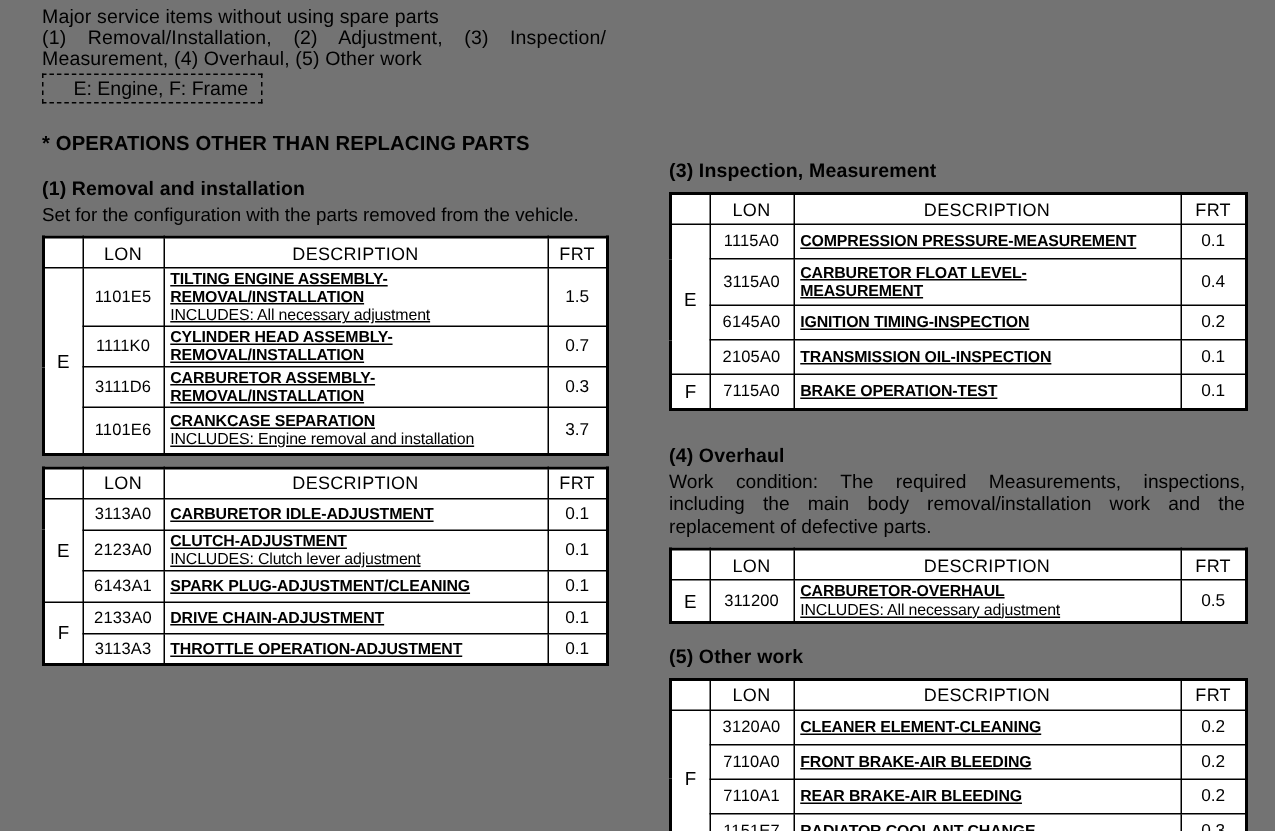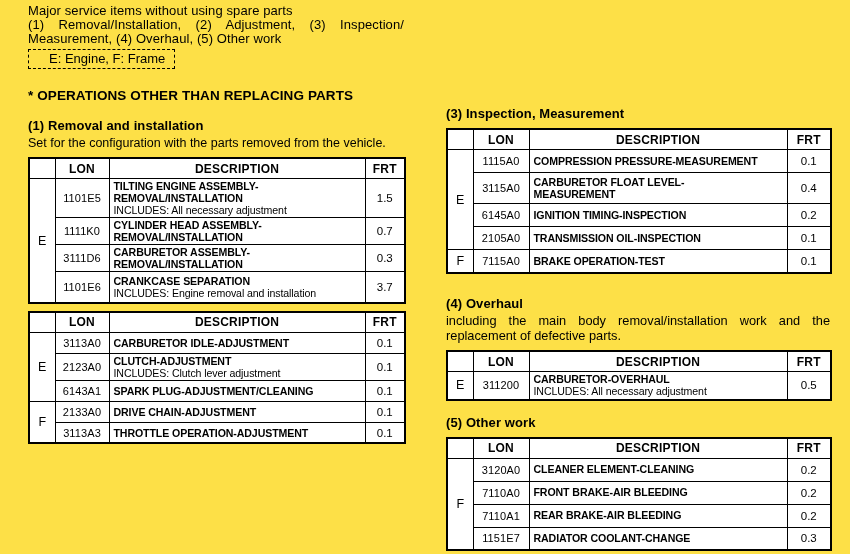--- a/index.html
+++ b/index.html
@@ -1,17 +1,17 @@
 <!DOCTYPE html>
 <html><head>
 <meta charset="utf-8">
 <style>
   html,body{margin:0;padding:0;background:#fff;}
   .page{
-    position:relative;width:850px;height:554px;background:#fde047;overflow:hidden;
+    position:relative;width:850px;height:554px;background:#737373;overflow:hidden;
     font-family:"Liberation Sans", sans-serif;color:#000;
     -webkit-font-smoothing:antialiased;
   }
   .col-left{position:absolute;left:28px;top:4px;width:376px;}
   .col-right{position:absolute;left:446px;top:106px;width:384px;}
 
   .intro{font-size:13px;line-height:13.8px;letter-spacing:0.1px;}
   .intro .jline{text-align:justify;text-align-last:justify;}
   .legend-box{
     display:inline-block;margin-top:4px;border:1.6px dashed #000;
@@ -32,29 +32,29 @@
     border-collapse:collapse;table-layout:fixed;margin-top:7px;
     background:#fff;
   }
   table.svc.w-left{width:376px;}
   table.svc.w-right{width:384px;}
   table.svc th, table.svc td{
     border:1.5px solid #000;padding:0 4px;overflow:hidden;
   }
   table.svc{border:2px solid #000;}
   table.svc th{
-    font-size:12px;font-weight:700;text-align:center;height:19px;padding:0 2px;
+    font-size:12px;font-weight:400;text-align:center;height:19px;padding:0 2px;
     letter-spacing:0.2px;
   }
   td.group-cell{font-size:12.5px;text-align:center;font-weight:400;padding:0;}
   td.lon-cell{font-size:11px;text-align:center;font-weight:400;letter-spacing:0.1px;padding:0 2px;}
   td.desc-cell{font-size:10.6px;line-height:12.2px;padding:1px 5px;}
   td.frt-cell{font-size:11.5px;text-align:center;font-weight:400;padding:0 2px;}
-  .desc-main{font-weight:700;white-space:pre-line;letter-spacing:-0.1px;display:block;}
-  .desc-includes{font-weight:400;display:block;letter-spacing:-0.1px;}
+  .desc-main{font-weight:700;white-space:pre-line;letter-spacing:-0.1px;display:block;text-decoration:underline;}
+  .desc-includes{font-weight:400;display:block;letter-spacing:-0.1px;text-decoration:underline;}
   tr.h21{height:21px;}
   tr.h23{height:23px;}
   tr.h27{height:27px;}
   tr.h28{height:28px;}
   tr.h31{height:31px;}
   tr.h39{height:39px;}
 </style>
 </head>
 <body>
 
@@ -245,20 +245,21 @@
           <td class="desc-cell">
             <span class="desc-main">BRAKE OPERATION-TEST</span>
           </td>
           <td class="frt-cell">0.1</td>
         </tr>
       </tbody>
     </table>
 
     <div class="section-title mt-s4">(4) Overhaul</div>
     <div class="note">
+      <div class="jline">Work condition: The required Measurements, inspections,</div>
       <div class="jline">including the main body removal/installation work and the</div>
       <div>replacement of defective parts.</div>
     </div>
 
     <table class="svc w-right">
       <colgroup>
           <col style="width:26px">
           <col style="width:56px">
           <col style="width:258px">
           <col style="width:44px">

